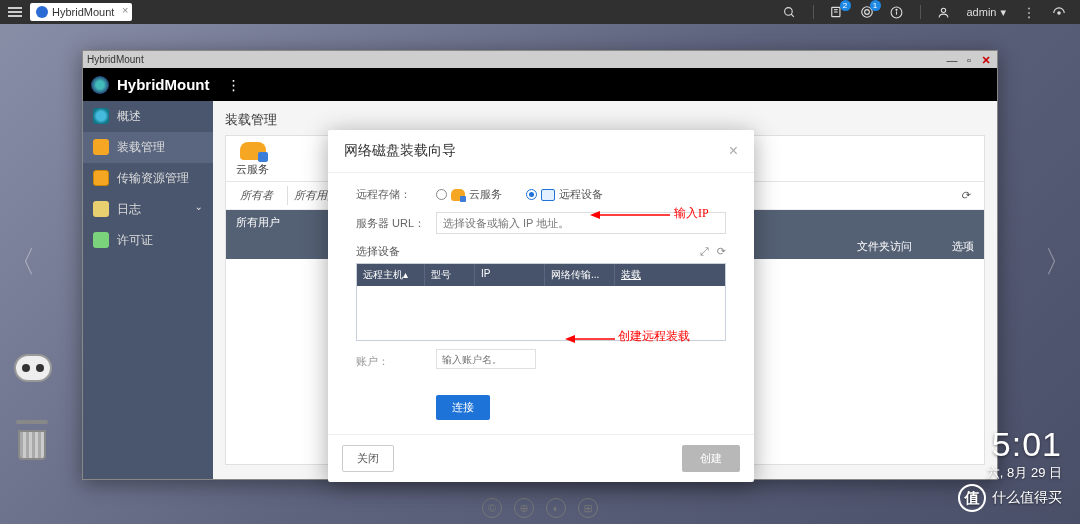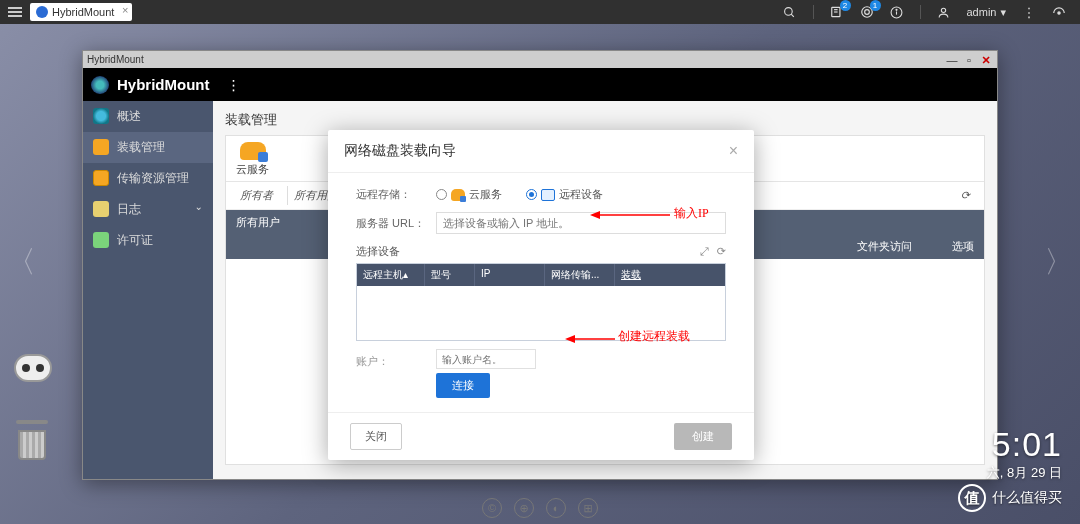--- a/index.html
+++ b/index.html
@@ -70,23 +70,23 @@
   .sub-title{ font-size:11px; color:#555; margin:8px 0 4px; display:flex; align-items:center;}
   .sub-title .tools{ margin-left:auto; color:#888; display:flex; gap:8px; font-size:11px; cursor:pointer;}
   .mini-table { border:1px solid #c8d0dc; }
   .mini-th { background:#47536a; color:#fff; display:flex; font-size:10px;}
   .mini-th div{ padding:4px 6px; border-right:1px solid #5a6680;}
   .mini-th div:last-child{border:none;text-decoration:underline;}
   .mini-body{ height:54px; background:#fff;}
   .cred-row{ display:flex; align-items:flex-end; margin-top:8px; gap:10px;}
   .cred-row .lbl{ width:70px; color:#999; font-size:11px;}
   .cred-row input{ width:100px; border:1px solid #e0e0e0; height:20px; padding:0 5px; font-size:10px; color:#bbb;}
-  .connect-row{ margin-top:4px; margin-left:80px;}
+  .connect-row{ margin-top:26px; margin-left:80px;}
   .btn-primary{ background:#1e73d8; color:#fff; border:none; padding:5px 16px; font-size:11px; border-radius:2px; cursor:pointer;}
-  .modal-ft{ border-top:1px solid #eee; padding:10px 22px; display:flex; }
+  .modal-ft{ border-top:1px solid #eee; padding:10px 14px; display:flex; }
   .btn-plain{ background:#fff; border:1px solid #ccc; color:#555; padding:5px 14px; font-size:11px; border-radius:2px; cursor:pointer;}
   .btn-disabled{ margin-left:auto; background:#b8b8b8; color:#fff; border:none; padding:5px 18px; font-size:11px; border-radius:2px; cursor:default;}
   
   .annot { position:absolute; color:#f00; font-size:12px; z-index:300; pointer-events:none; font-family:SimSun,serif;}
   .arrow { position:absolute; z-index:300; pointer-events:none;}
   .arrow svg{ overflow:visible;}
   
   .robot { position:absolute; left:14px; top:354px; width:46px; height:46px; }
   .robot .head{width:38px;height:28px;background:#eee;border:2px solid #999;border-radius:14px;position:relative;}
   .robot .eye{position:absolute;width:8px;height:8px;background:#333;border-radius:50%;top:8px;}

